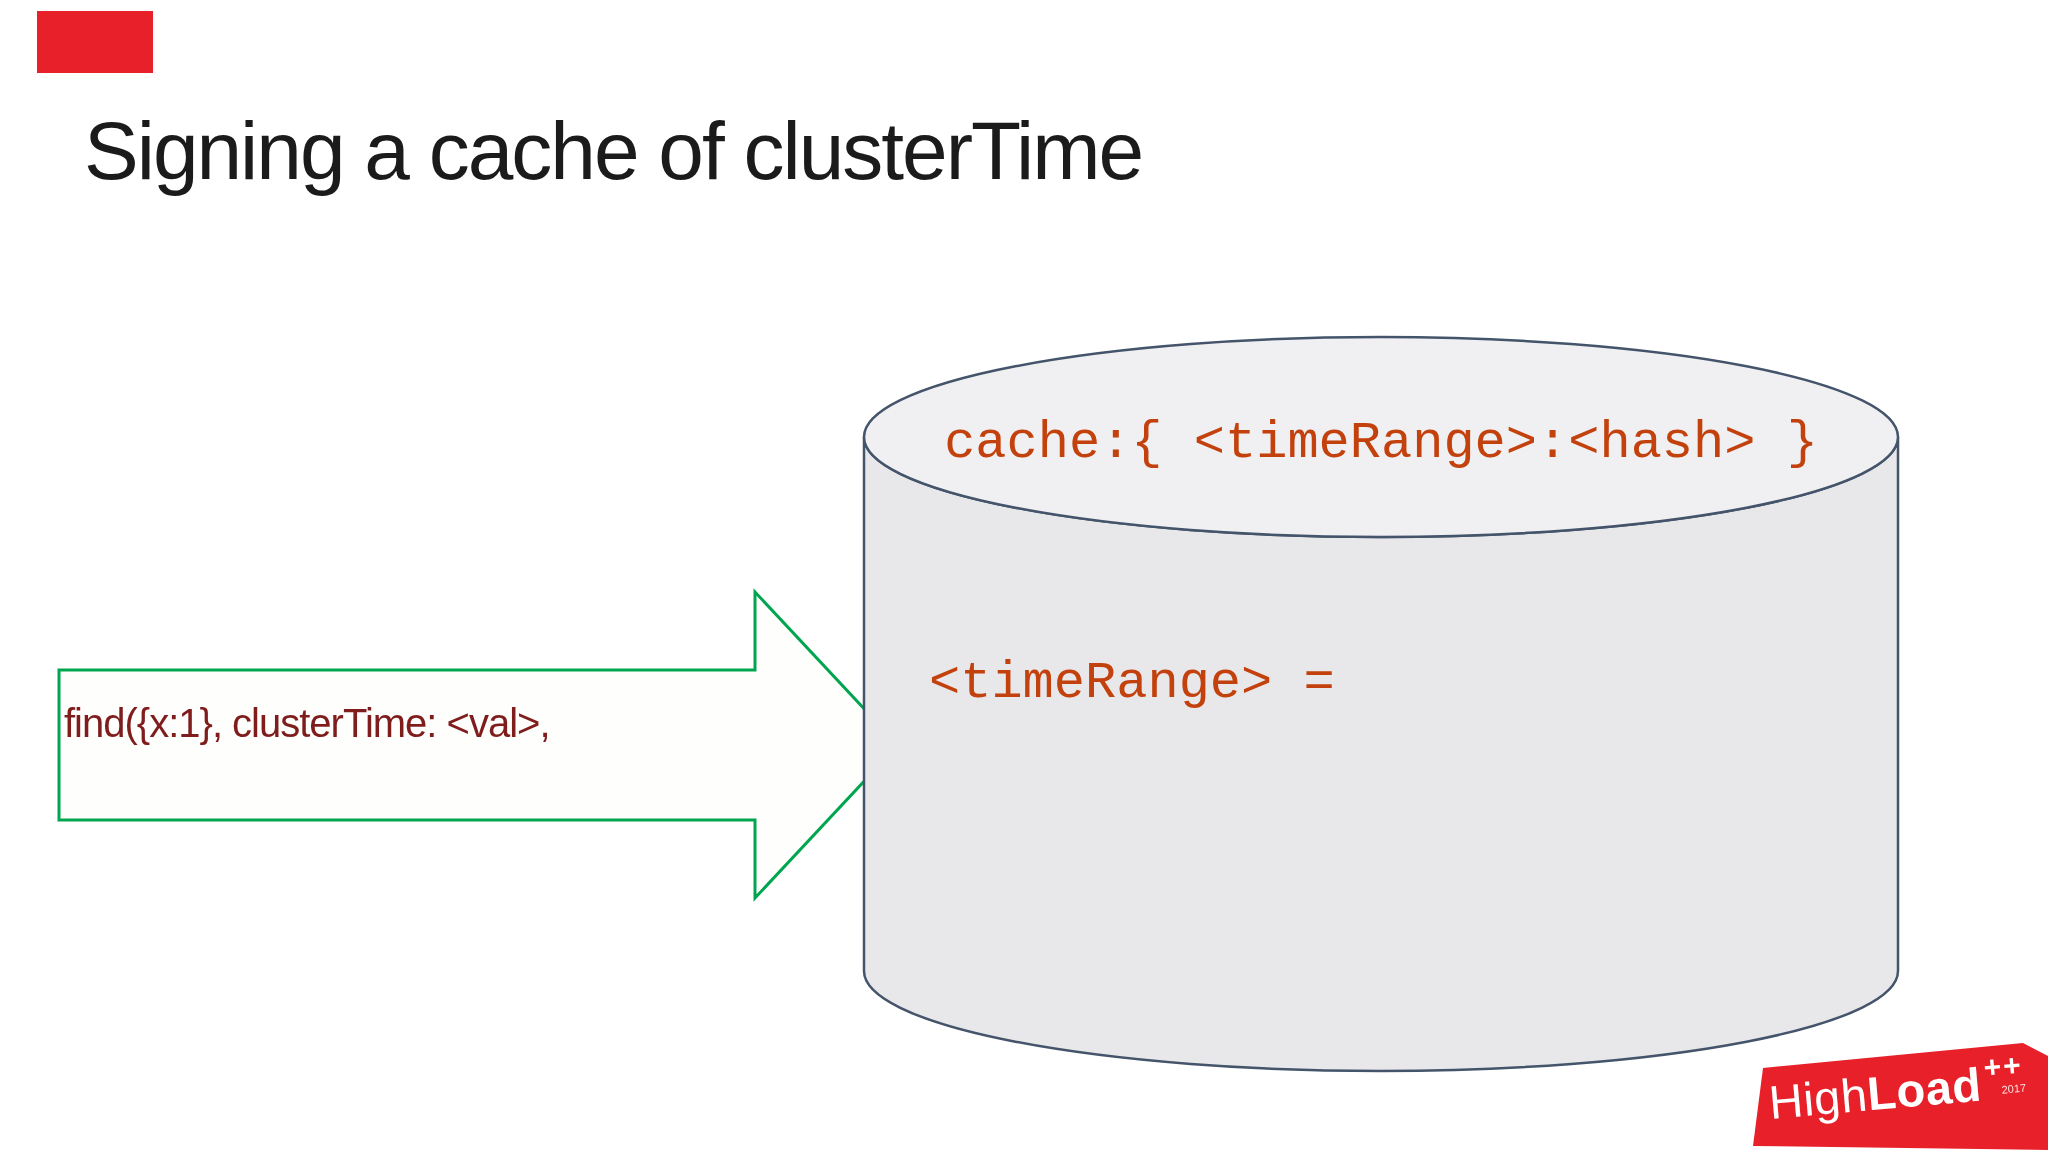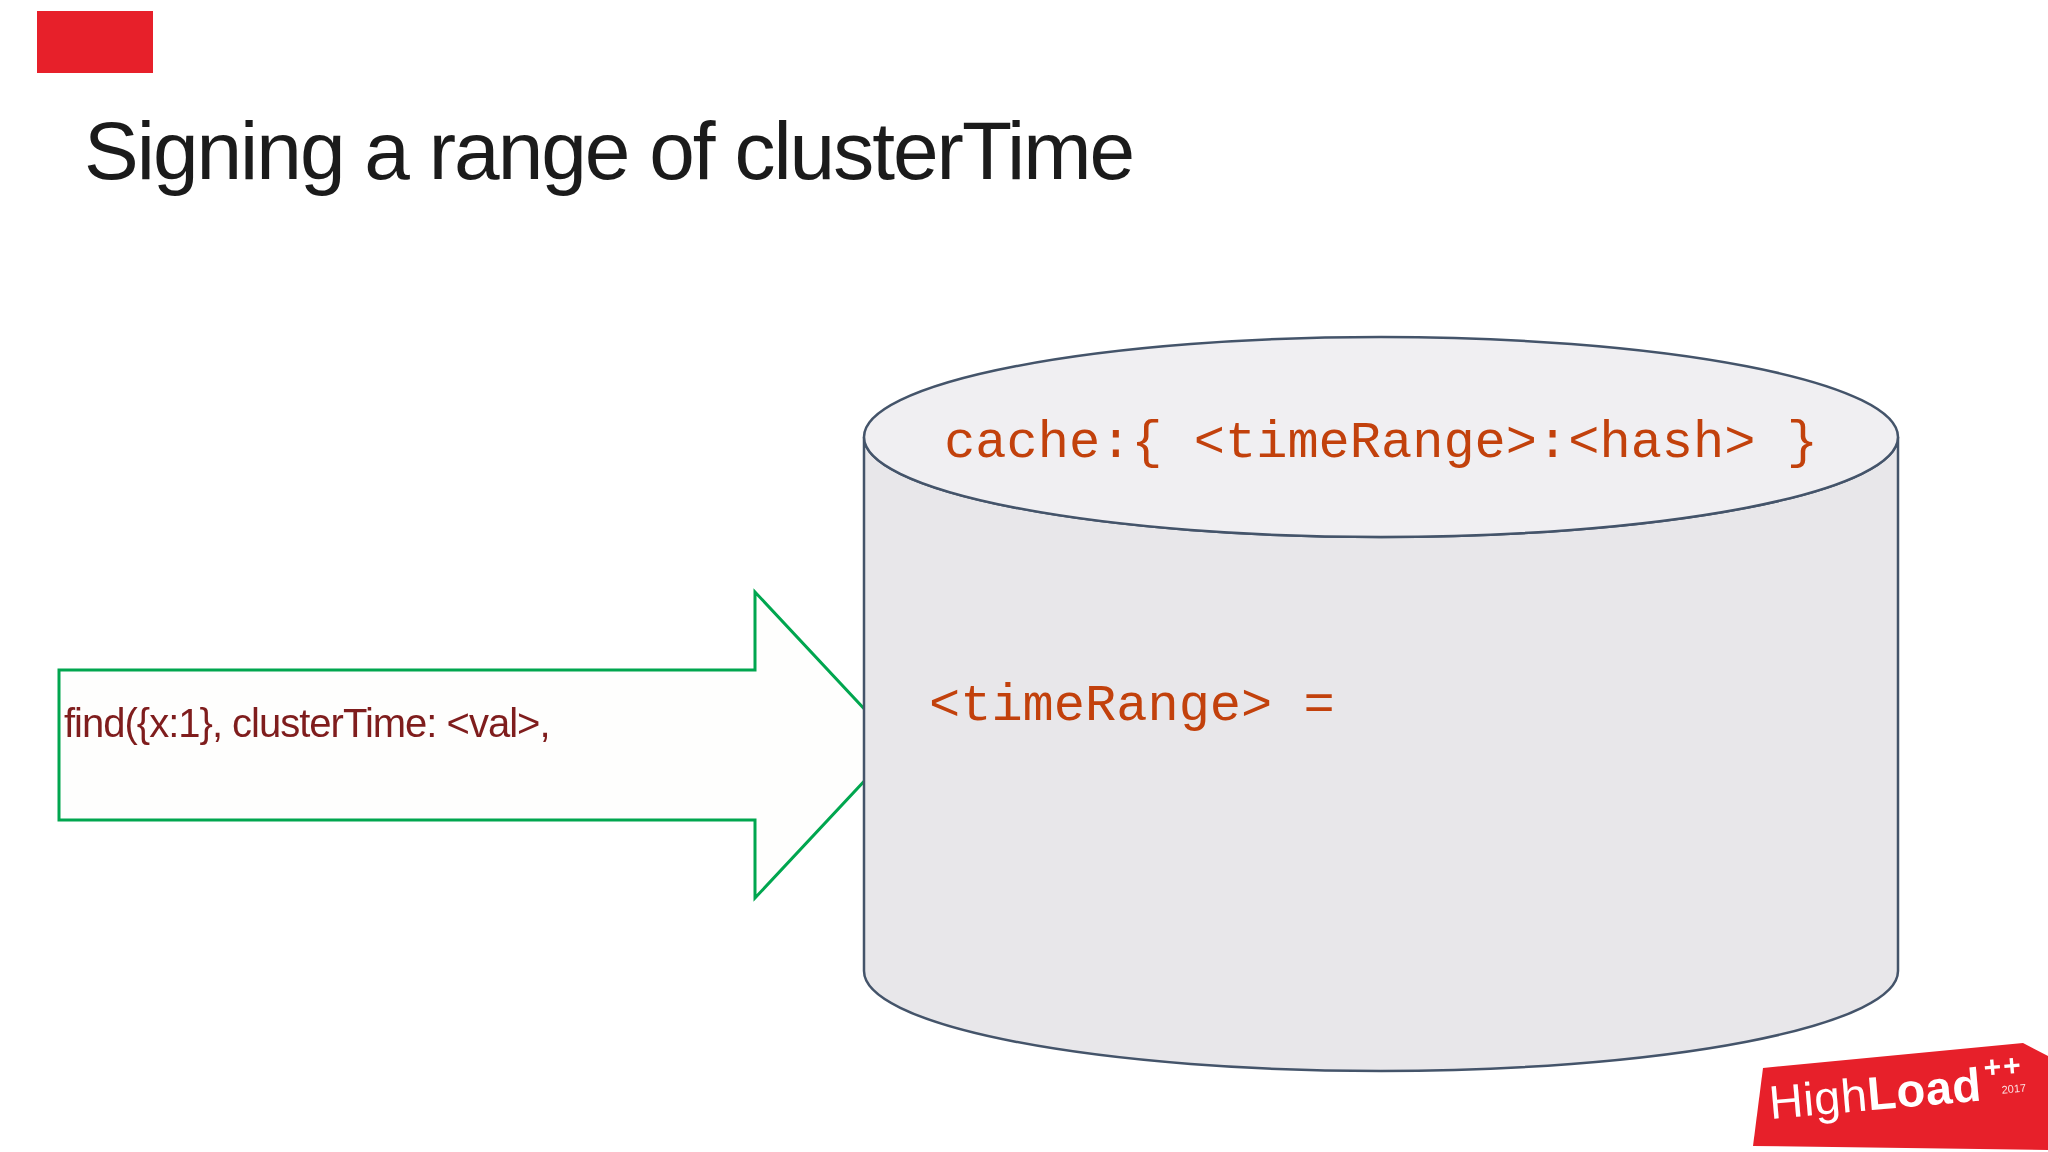--- a/index.html
+++ b/index.html
@@ -29,21 +29,21 @@
     font-size:40px; line-height:66px; letter-spacing:-1px;
     color:#7f1d1d; white-space:nowrap;
   }
   .mono { font-family:Liberation Mono, monospace; color:#c2410c; white-space:pre; }
   .cache-label {
     left:864px; top:414px; width:1034px;
     text-align:center; font-size:52px; line-height:60px;
   }
   .cyl-text {
     left:929px; top:652px;
-    font-size:52px; line-height:64px;margin-top:23px;
+    font-size:52px; line-height:64px;
   }
 
   .logo-text {
     left:1769px; top:1078px;
     color:#ffffff; font-size:47px; line-height:50px; white-space:nowrap;
     transform:rotate(-5deg); transform-origin:left center;
   }
   .hl-light { font-weight:400; letter-spacing:0.5px; }
   .hl-bold  { font-weight:700; letter-spacing:0.5px; }
   .pp-col { display:inline-block; vertical-align:top; line-height:1; margin-left:4px; margin-top:-6px; }
@@ -60,21 +60,21 @@
     <rect class="corner-marker" x="37" y="11" width="116" height="62"></rect>
 
     <polygon class="arrow-shape" points="59,670 755,670 755,592 898,745 755,898 755,820 59,820"></polygon>
 
     <path class="cyl-body" d="M 864 437 L 864 971 A 517 100 0 0 0 1898 971 L 1898 437 A 517 100 0 0 1 864 437 Z"></path>
     <ellipse class="cyl-top" cx="1381" cy="437" rx="517" ry="100"></ellipse>
 
     <polygon class="logo-shape" points="1763,1068 2023,1043 2048,1056 2048,1150 1753,1146"></polygon>
   </svg>
 
-  <div class="abs title">Signing a range of clusterTime</div>
+  <div class="abs title">Signing a cache of clusterTime</div>
 
   <div class="abs find-text">
     <div>find({x:1}, clusterTime: &lt;val&gt;,</div>
   </div>
 
   <div class="abs mono cache-label">cache:{ &lt;timeRange&gt;:&lt;hash&gt; }</div>
 
   <div class="abs cyl-text">
     <div class="mono">&lt;timeRange&gt; =</div>
   </div>

